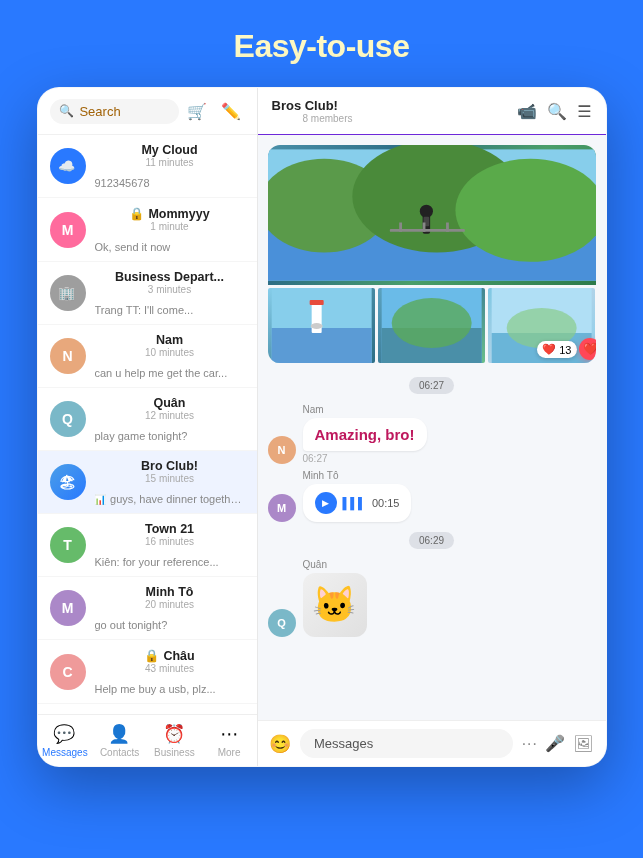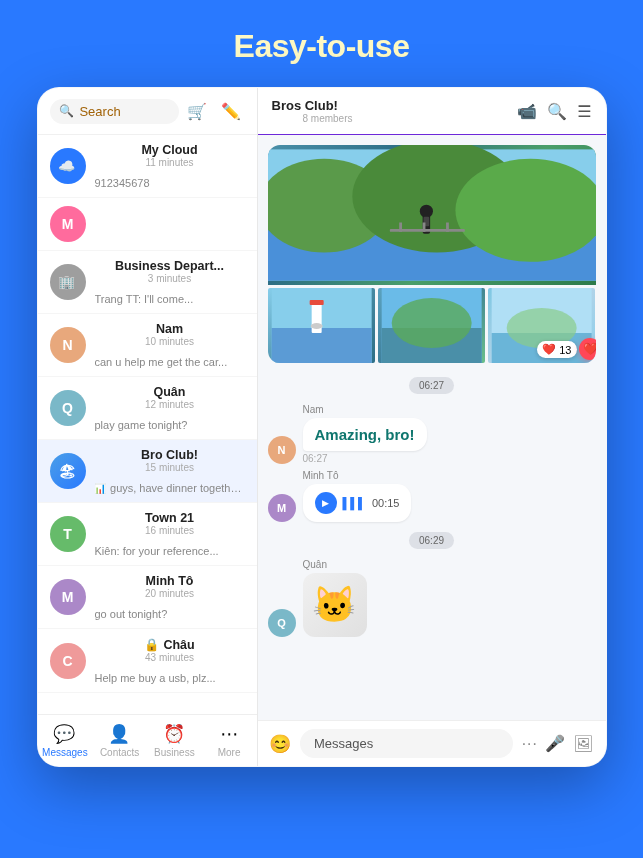--- a/index.html
+++ b/index.html
@@ -354,21 +354,21 @@
       font-size: 10px;
       color: #888;
       margin-bottom: 3px;
     }
 
     .bubble {
       background: white;
       border-radius: 14px 14px 14px 4px;
       padding: 8px 12px;
       font-size: 12px;
-      color: #0f766e;
+      color: #be185d;
       box-shadow: 0 1px 2px rgba(0,0,0,0.08);
     }
 
     .bubble-large {
       font-size: 15px;
       font-weight: 600;
     }
 
     .msg-time {
       font-size: 10px;
@@ -486,20 +486,27 @@
             <div class="chat-name-row">
               <span class="chat-name">My Cloud</span>
               <span class="chat-time">11 minutes</span>
             </div>
             <div class="chat-preview">912345678</div>
           </div>
         </div>
 
         <div class="chat-item">
           <div class="avatar av-pink">M</div>
+          <div class="chat-info">
+            <div class="chat-name-row">
+              <span class="chat-name">🔒 <span>Mommyyy</span></span>
+              <span class="chat-time">1 minute</span>
+            </div>
+            <div class="chat-preview">Ok, send it now</div>
+          </div>
         </div>
 
         <div class="chat-item">
           <div class="avatar av-gray">🏢</div>
           <div class="chat-info">
             <div class="chat-name-row">
               <span class="chat-name">Business Depart...</span>
               <span class="chat-time">3 minutes</span>
             </div>
             <div class="chat-preview">Trang TT: I'll come...</div>

